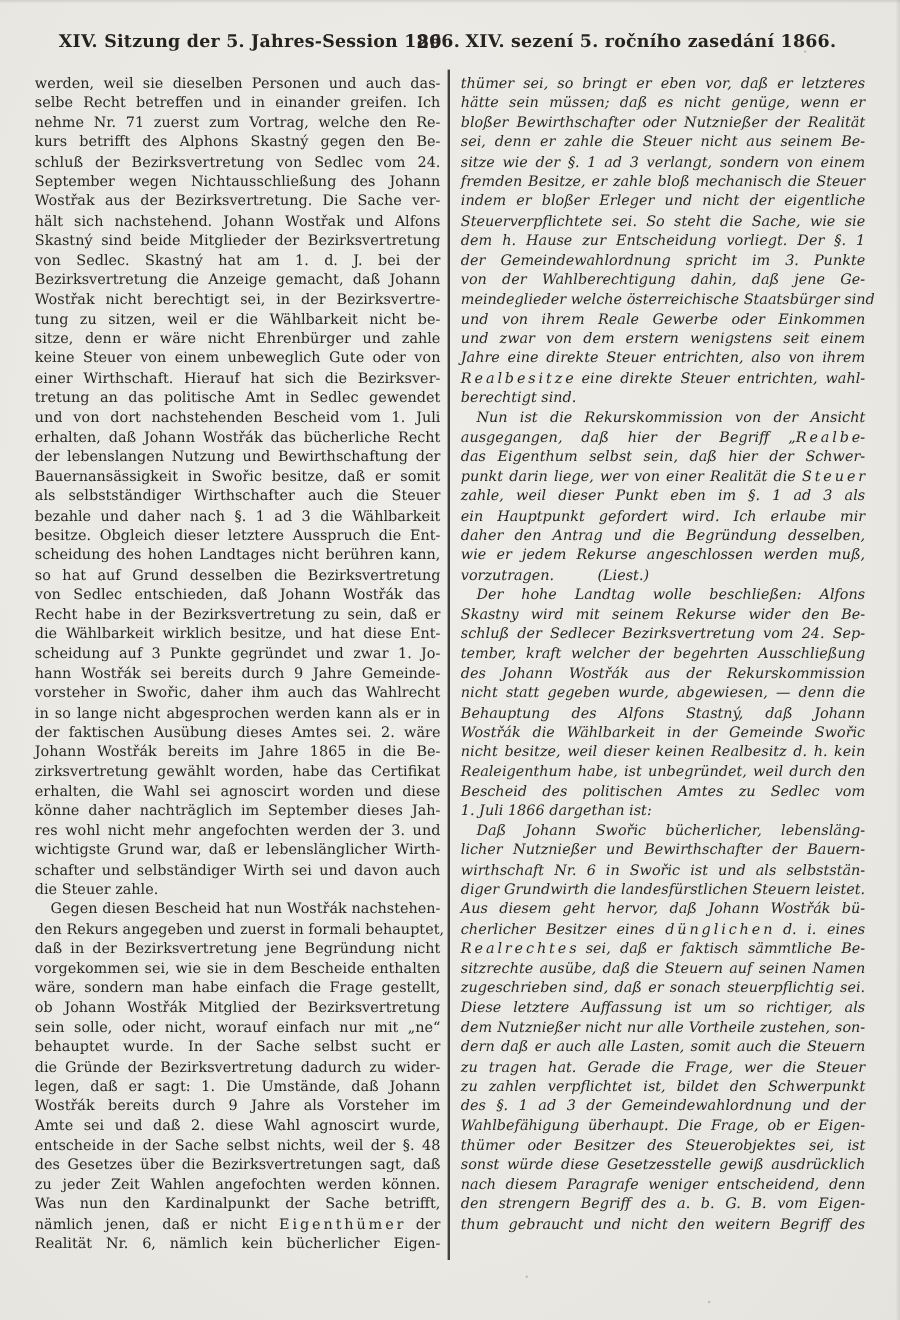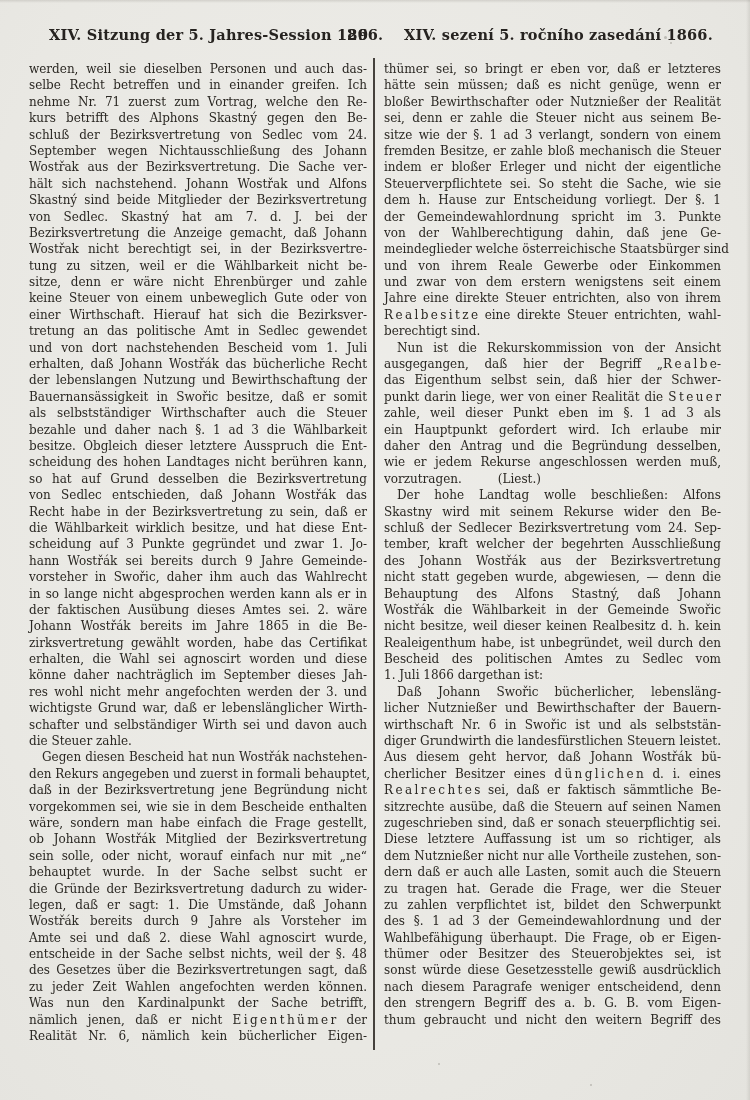--- a/index.html
+++ b/index.html
@@ -20,30 +20,30 @@
   .page::after{ 
     content:"";position:absolute;right:0;top:0;width:4px;height:1100px;
     background:linear-gradient(to left, rgba(140,136,128,0.20), rgba(140,136,128,0));
   }
   .header-left,.header-num,.header-right{
     position:absolute;top:26px;font-weight:bold;white-space:nowrap;
     letter-spacing:0.2px;color:#262320;
   }
   .header-left{left:49px;font-size:14.5px;}
   .header-num{left:347px;font-size:15px;}
-  .header-right{left:404px;font-size:14.5px;}
+  .header-right{left:388px;font-size:14.5px;}
   .divider{
     position:absolute;left:373px;top:58px;width:1.5px;height:992px;
     background:#45413c;
   }
   .col{
     position:absolute;top:61px;width:338px;
   }
   .col-left{left:29px;}
-  .col-right{left:384px;width:337px;}
+  .col-right{left:384px;width:337px;font-style:italic;}
   .line{
     height:16.4px;line-height:16.4px;font-size:12px;
     white-space:nowrap;
     text-align:justify;text-align-last:justify;
     color:#2a2722;
   }
   .line.end{text-align-last:left;}
   .line.start{text-indent:13px;}
   .speck{position:absolute;border-radius:50%;background:rgba(110,106,98,0.35);}
   .speck.s1{left:664px;top:36px;width:3px;height:3px;}
@@ -67,21 +67,21 @@
   <div class="col col-left">
       <div class="line">werden, weil sie dieselben Personen und auch das-</div>
       <div class="line">selbe Recht betreffen und in einander greifen. Ich</div>
       <div class="line">nehme Nr. 71 zuerst zum Vortrag, welche den Re-</div>
       <div class="line">kurs betrifft des Alphons Skastný gegen den Be-</div>
       <div class="line">schluß der Bezirksvertretung von Sedlec vom 24.</div>
       <div class="line">September wegen Nichtausschließung des Johann</div>
       <div class="line">Wostřak aus der Bezirksvertretung. Die Sache ver-</div>
       <div class="line">hält sich nachstehend. Johann Wostřak und Alfons</div>
       <div class="line">Skastný sind beide Mitglieder der Bezirksvertretung</div>
-      <div class="line">von Sedlec. Skastný hat am 7. d. J. bei der</div>
+      <div class="line">von Sedlec. Skastný hat am 1. d. J. bei der</div>
       <div class="line">Bezirksvertretung die Anzeige gemacht, daß Johann</div>
       <div class="line">Wostřak nicht berechtigt sei, in der Bezirksvertre-</div>
       <div class="line">tung zu sitzen, weil er die Wählbarkeit nicht be-</div>
       <div class="line">sitze, denn er wäre nicht Ehrenbürger und zahle</div>
       <div class="line">keine Steuer von einem unbeweglich Gute oder von</div>
       <div class="line">einer Wirthschaft. Hierauf hat sich die Bezirksver-</div>
       <div class="line">tretung an das politische Amt in Sedlec gewendet</div>
       <div class="line">und von dort nachstehenden Bescheid vom 1. Juli</div>
       <div class="line">erhalten, daß Johann Wostřák das bücherliche Recht</div>
       <div class="line">der lebenslangen Nutzung und Bewirthschaftung der</div>
@@ -151,21 +151,21 @@
       <div class="line">punkt darin liege, wer von einer Realität die S t e u e r</div>
       <div class="line">zahle, weil dieser Punkt eben im §. 1 ad 3 als</div>
       <div class="line">ein Hauptpunkt gefordert wird. Ich erlaube mir</div>
       <div class="line">daher den Antrag und die Begründung desselben,</div>
       <div class="line">wie er jedem Rekurse angeschlossen werden muß,</div>
       <div class="line end">vorzutragen.   (Liest.)</div>
       <div class="line start">Der hohe Landtag wolle beschließen: Alfons</div>
       <div class="line">Skastny wird mit seinem Rekurse wider den Be-</div>
       <div class="line">schluß der Sedlecer Bezirksvertretung vom 24. Sep-</div>
       <div class="line">tember, kraft welcher der begehrten Ausschließung</div>
-      <div class="line">des Johann Wostřák aus der Bezirksvertretung</div>
+      <div class="line">des Johann Wostřák aus der Rekurskommission</div>
       <div class="line">nicht statt gegeben wurde, abgewiesen, — denn die</div>
       <div class="line">Behauptung des Alfons Stastný, daß Johann</div>
       <div class="line">Wostřák die Wählbarkeit in der Gemeinde Swořic</div>
       <div class="line">nicht besitze, weil dieser keinen Realbesitz d. h. kein</div>
       <div class="line">Realeigenthum habe, ist unbegründet, weil durch den</div>
       <div class="line">Bescheid des politischen Amtes zu Sedlec vom</div>
       <div class="line end">1. Juli 1866 dargethan ist:</div>
       <div class="line start">Daß Johann Swořic bücherlicher, lebensläng-</div>
       <div class="line">licher Nutznießer und Bewirthschafter der Bauern-</div>
       <div class="line">wirthschaft Nr. 6 in Swořic ist und als selbststän-</div>

